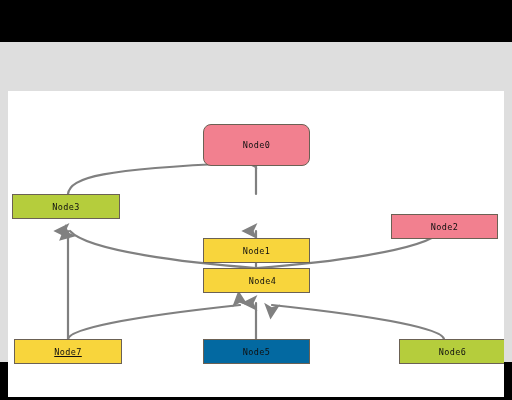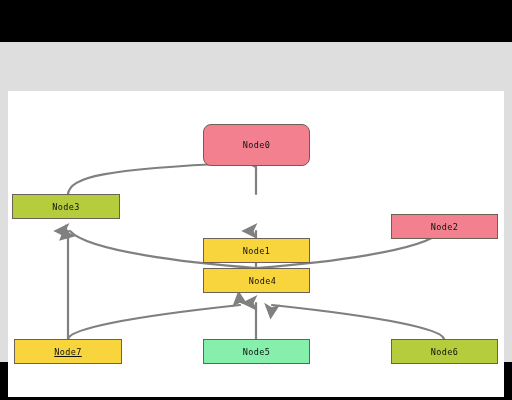--- a/index.html
+++ b/index.html
@@ -103,23 +103,23 @@
           </div>
           <div class="node" style="left: 383px; top: 103px; width: 107px; height: 25px; background: rgb(242, 128, 143); border-color: rgb(107, 97, 84); margin-top: 20px;">
             <span class="node-label">Node2</span>
           </div>
           <div class="node" style="left: 195px; top: 177px; width: 107px; height: 25px; background: rgb(248, 213, 60); border-color: rgb(107, 97, 84); padding-left: 12px;">
             <span class="node-label">Node4</span>
           </div>
           <div class="node" style="left: 6px; top: 248px; width: 108px; height: 25px; background: rgb(248, 213, 60); border-color: rgb(107, 97, 84); text-decoration: underline;">
             <span class="node-label">Node7</span>
           </div>
-          <div class="node" style="left: 195px; top: 248px; width: 107px; height: 25px; background: #86efac; border-color: rgb(107, 97, 84);">
+          <div class="node" style="left: 195px; top: 248px; width: 107px; height: 25px; background: #0369a1; border-color: rgb(107, 97, 84);">
             <span class="node-label">Node5</span>
           </div>
-          <div class="node" style="left: 383px; top: 248px; width: 107px; height: 25px; background: rgb(181, 205, 60); border-color: rgb(107, 97, 84);">
+          <div class="node" style="left: 391px; top: 248px; width: 107px; height: 25px; background: rgb(181, 205, 60); border-color: rgb(107, 97, 84);">
             <span class="node-label">Node6</span>
           </div>
         </div>
 
     </div>
   </div>
 </div>
 
 </body></html>

